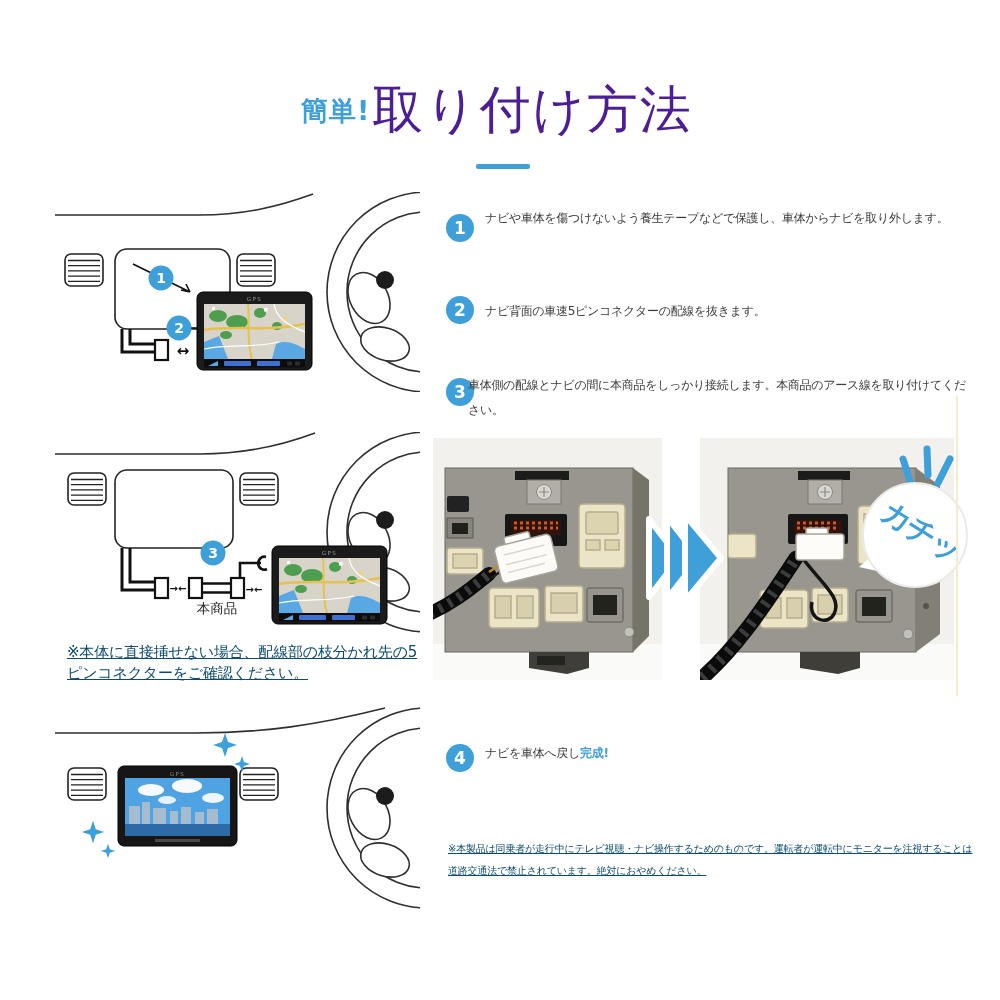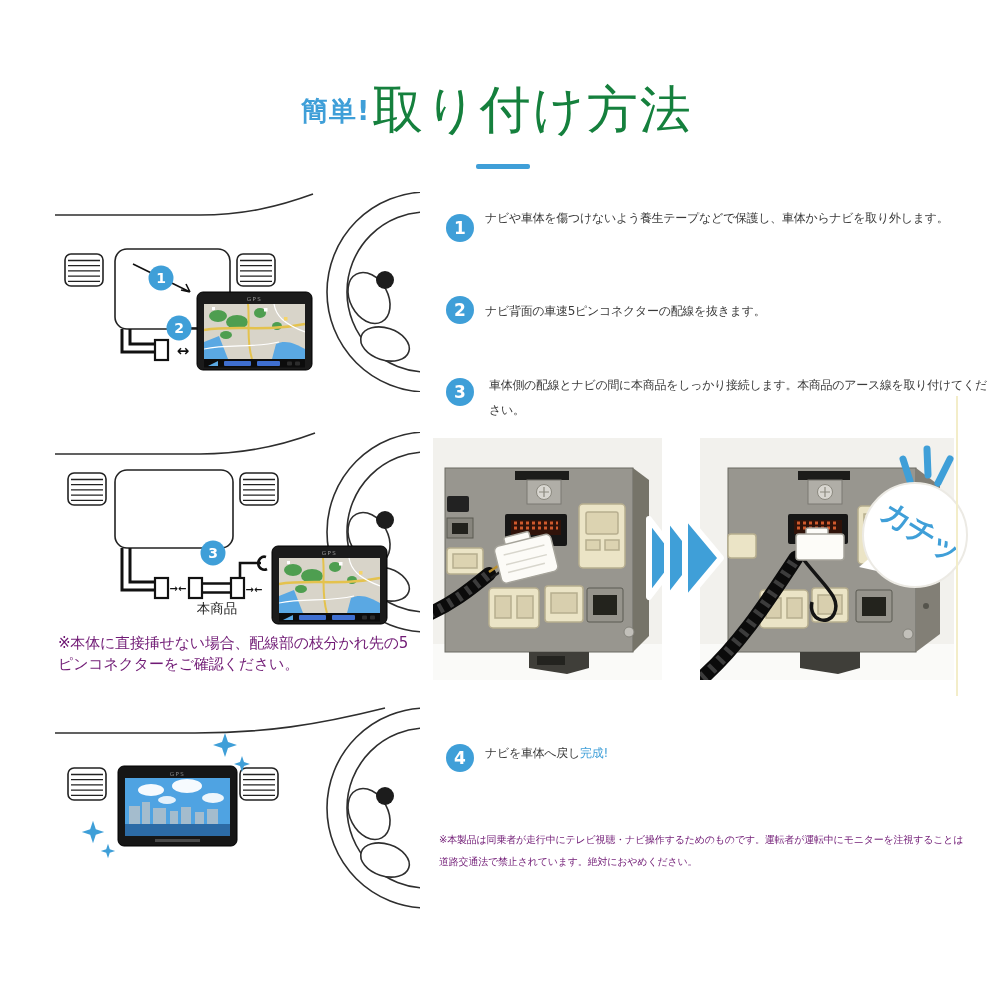--- a/index.html
+++ b/index.html
@@ -1,27 +1,27 @@
 <!DOCTYPE html>
 <html style="--accent: #3f9fd8;"><head>
 <meta charset="utf-8">
 <style>
   html,body{margin:0;padding:0;background:#fff;}
   .page{position:relative;width:1000px;height:1000px;background:#ffffff;overflow:hidden;
         font-family:"DejaVu Sans",sans-serif;color:#3c3c3c;}
   .title-row{position:absolute;left:301px;top:82px;display:flex;align-items:flex-end;gap:2px;}
   .tagline{color:var(--accent);font-size:27px;font-weight:600;padding-bottom:9px;letter-spacing:1px;}
-  .main-title{font-size:51px;color:#15803d;font-weight:500;margin:0;line-height:1.1;letter-spacing:2px;}
+  .main-title{font-size:51px;color:#4c1d95;font-weight:500;margin:0;line-height:1.1;letter-spacing:2px;}
   .title-underline{position:absolute;left:476px;top:164px;width:54px;height:5px;
         background:var(--accent);border-radius:2px;}
   .badge{position:absolute;width:28px;height:28px;border-radius:50%;background:var(--accent);
         color:#fff;font-size:17px;font-weight:700;display:flex;align-items:center;justify-content:center;}
   .step-text{position:absolute;margin:0;font-size:12px;line-height:24.5px;color:#3a3a3a;letter-spacing:-0.3px;}
-  .note{position:absolute;margin:3px;font-size:15px;line-height:20.5px;color:#701a75;letter-spacing:-0.2px;}
-  .highlight{color:var(--accent);font-weight:400;}
+  .note{position:absolute;margin:12px;font-size:15px;line-height:20.5px;color:#0c4a6e;letter-spacing:-0.2px;text-decoration:underline;}
+  .highlight{color:var(--accent);font-weight:700;}
   svg{position:absolute;}
   .edge-line{position:absolute;left:956px;top:396px;width:2px;height:300px;background:#f3edc9;}
   text{font-family:"DejaVu Sans",sans-serif;}
 </style>
 </head>
 <body>
 
 <div class="page">
 
   <svg width="0" height="0">
@@ -158,21 +158,21 @@
     <use href="#sparkle" transform="translate(53,148) scale(0.9)"></use>
   </svg>
 
   <div class="badge" style="left:446px;top:214px">1</div>
   <p class="step-text" style="left:485px;top:206px;width:492px">ナビや車体を傷つけないよう養生テープなどで保護し、車体からナビを取り外します。</p>
 
   <div class="badge" style="left:446px;top:296px">2</div>
   <p class="step-text" style="left:485px;top:299px;width:492px">ナビ背面の車速5ピンコネクターの配線を抜きます。</p>
 
   <div class="badge" style="left:446px;top:378px">3</div>
-  <p class="step-text" style="left:489px;top:373px;width:500px">車体側の配線とナビの間に本商品をしっかり接続します。本商品のアース線を取り付けてください。</p>
+  <p class="step-text" style="left:468px;top:373px;width:500px">車体側の配線とナビの間に本商品をしっかり接続します。本商品のアース線を取り付けてください。</p>
 
   <svg style="left:433px;top:438px" width="229" height="242" viewBox="0 0 229 242">
     <rect width="229" height="242" fill="#f2f1ed"></rect>
     <rect y="206" width="229" height="36" fill="#fafaf8"></rect>
     <g>
       <rect x="12" y="30" width="188" height="184" fill="#98968f" stroke="#6b6a63"></rect>
       <polygon points="200,30 216,42 216,198 200,214" fill="#767469"></polygon>
       <rect x="82" y="33" width="54" height="9" fill="#1c1c1a"></rect>
       <rect x="94" y="42" width="34" height="24" fill="#b0aea7" stroke="#7b7973"></rect>
       <circle cx="111" cy="54" r="7.5" fill="#d8d6d0" stroke="#8b897f"></circle>

